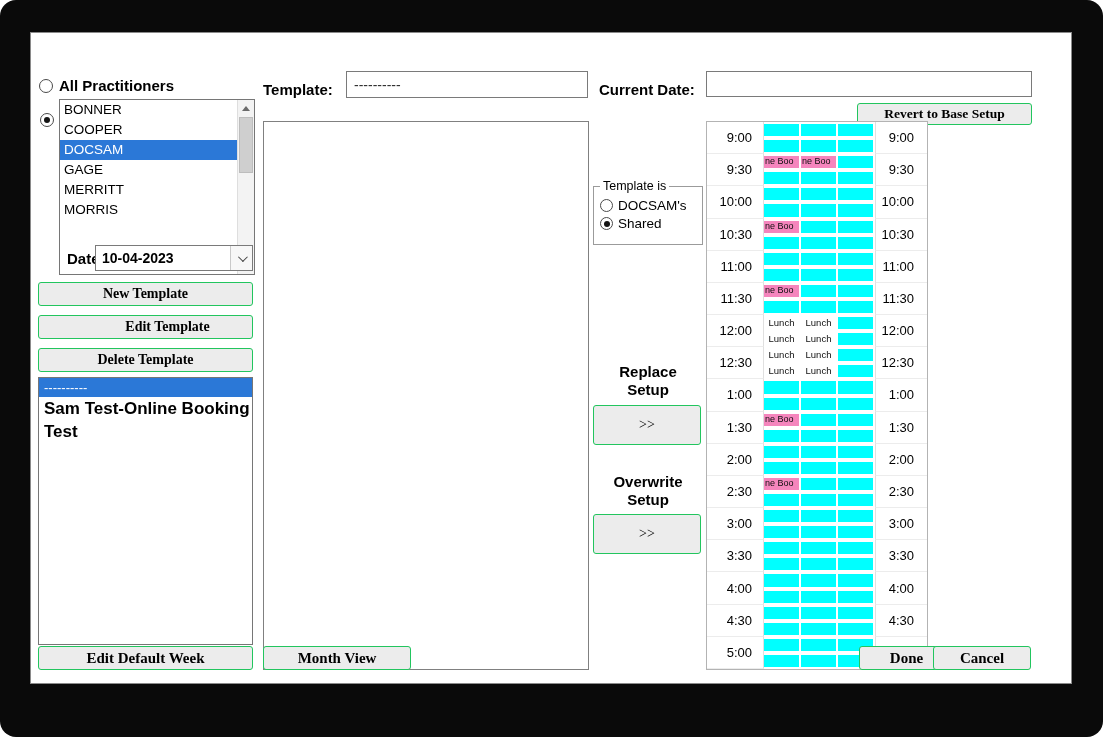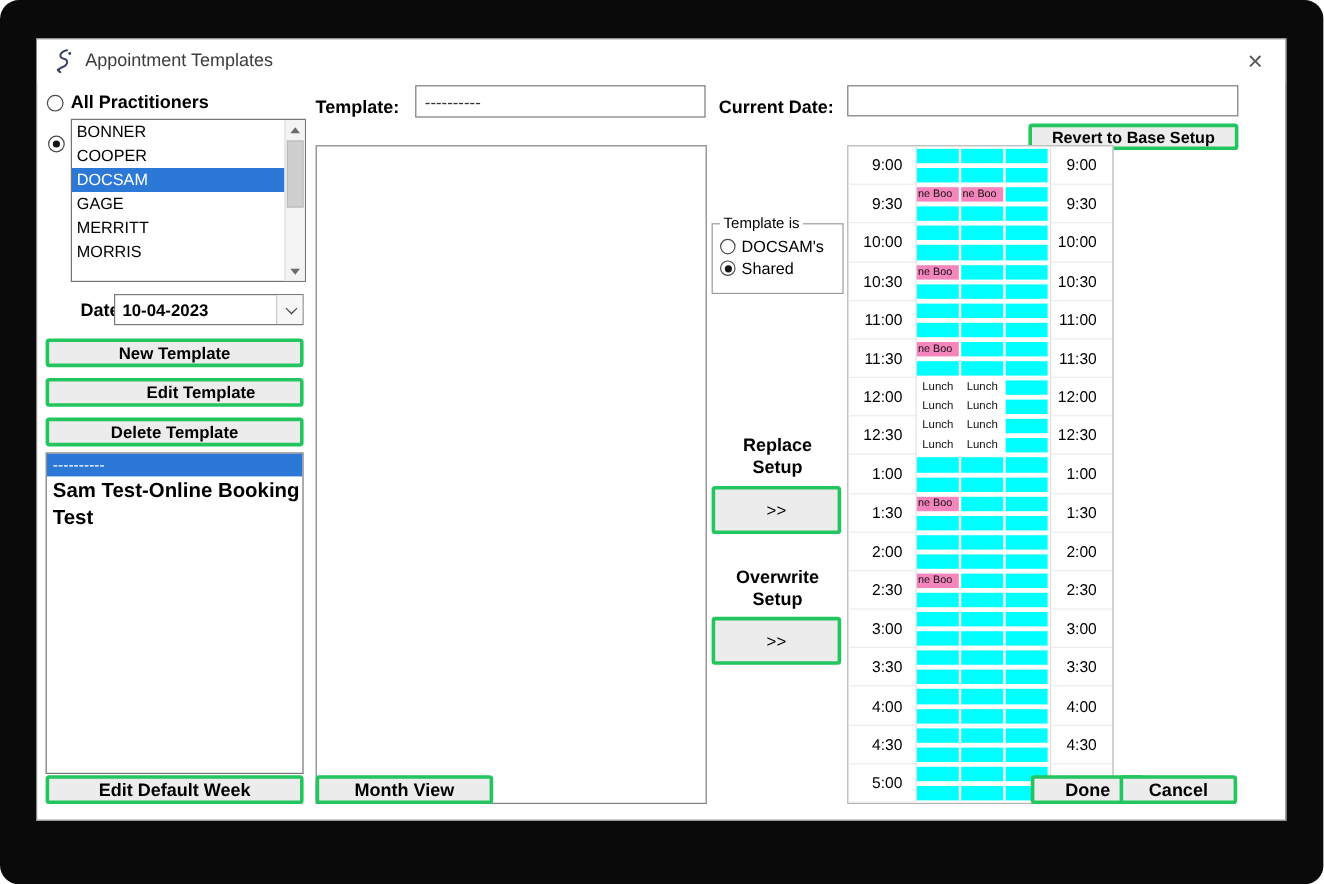--- a/index.html
+++ b/index.html
@@ -22,21 +22,21 @@
   .listbox { position:absolute; background:#fff; border:1px solid #767676; overflow:hidden; }
   .list-item { height:20px; line-height:20px; padding-left:4px; font-size:13.5px; white-space:nowrap; overflow:hidden; }
   .list-item.selected { background:#2b78d7; color:#fff; }
 
   .scrollbar { position:absolute; top:0; right:0; bottom:0; width:17px; background:#f3f3f3; border-left:1px solid #dedede; }
   .scroll-btn { position:absolute; left:0; width:16px; height:16px; display:flex; align-items:center; justify-content:center; }
   .tri-up { width:0; height:0; border-left:4px solid transparent; border-right:4px solid transparent; border-bottom:5px solid #6b6b6b; }
   .tri-down { width:0; height:0; border-left:4px solid transparent; border-right:4px solid transparent; border-top:5px solid #6b6b6b; }
   .scroll-thumb { position:absolute; left:1px; width:14px; background:#cfcfcf; border:1px solid #bdbdbd; }
 
-  .btn { position:absolute; background:#ececec; border:3px solid #22c55e; border-radius:3px; display:flex; align-items:center; justify-content:center; font-weight:bold; font-size:14px; color:#000; cursor:pointer; white-space:nowrap; }
+  .btn { position:absolute; background:#ececec; border:1px solid #22c55e; border-radius:3px; display:flex; align-items:center; justify-content:center; font-weight:bold; font-size:14px; color:#000; cursor:pointer; white-space:nowrap;font-family:Liberation Serif, serif; }
 
   .textbox { position:absolute; background:#fff; border:1px solid #7a7a7a; display:flex; align-items:center; padding:0 7px; font-size:14px; color:#333; overflow:hidden; white-space:nowrap; }
 
   .combo { position:absolute; background:#fff; border:1px solid #7a7a7a; display:flex; align-items:center; }
   .combo-value { flex:1; padding-left:6px; font-size:14px; font-weight:bold; color:#000; }
   .combo-btn { width:22px; height:100%; border-left:1px solid #c9c9c9; background:#f7f7f7; display:flex; align-items:center; justify-content:center; }
   .chevron { width:7px; height:7px; border-right:1.6px solid #444; border-bottom:1.6px solid #444; transform:rotate(45deg) translateY(-2px); }
 
   .panel { position:absolute; background:#fff; border:1px solid #808080; }
 
@@ -61,39 +61,30 @@
   .slot { flex:1; font-size:9px; line-height:11px; color:#101010; overflow:hidden; white-space:nowrap; }
   .slot.booking { padding-left:1px; }
   .slot.lunch { text-align:center; font-size:9.5px; }
 </style>
 </head>
 <body>
 
 <div class="frame">
   <div class="dialog">
 
-    <div class="titlebar">
-      <svg class="app-icon" viewBox="0 0 24 24">
-        <path d="M14 2 C7 3.5 6.5 8.5 10.5 9.5 C15.5 10.5 15.5 15.5 9.5 17.5 C6 18.8 5.5 21 8 22" fill="none" stroke="#35415f" stroke-width="1.8" stroke-linecap="round"></path>
-        <circle cx="16.5" cy="5" r="1.3" fill="#35415f"></circle>
-        <circle cx="6" cy="20" r="1.3" fill="#35415f"></circle>
-      </svg>
-      <div class="window-title">Appointment Templates</div>
-      <div class="close-btn">×</div>
-    </div>
 
     
     <div class="abs" style="left:8px; top:44px; display:flex; align-items:center; gap:6px;">
       <span class="radio"></span>
       <span class="label-bold">All Practitioners</span>
     </div>
 
     <span class="radio checked abs" style="left:9px; top:80px;"></span>
 
-    <div class="listbox" style="left:28px; top:66px; width:196px; height:136px;">
+    <div class="listbox" style="left:28px; top:66px; width:196px; height:176px;">
       <div style="width:178px;">
           <div class="list-item">BONNER</div>
           <div class="list-item">COOPER</div>
           <div class="list-item selected">DOCSAM</div>
           <div class="list-item">GAGE</div>
           <div class="list-item">MERRITT</div>
           <div class="list-item">MORRIS</div>
         </div>
       <div class="scrollbar">
         <div class="scroll-btn" style="top:0;">

